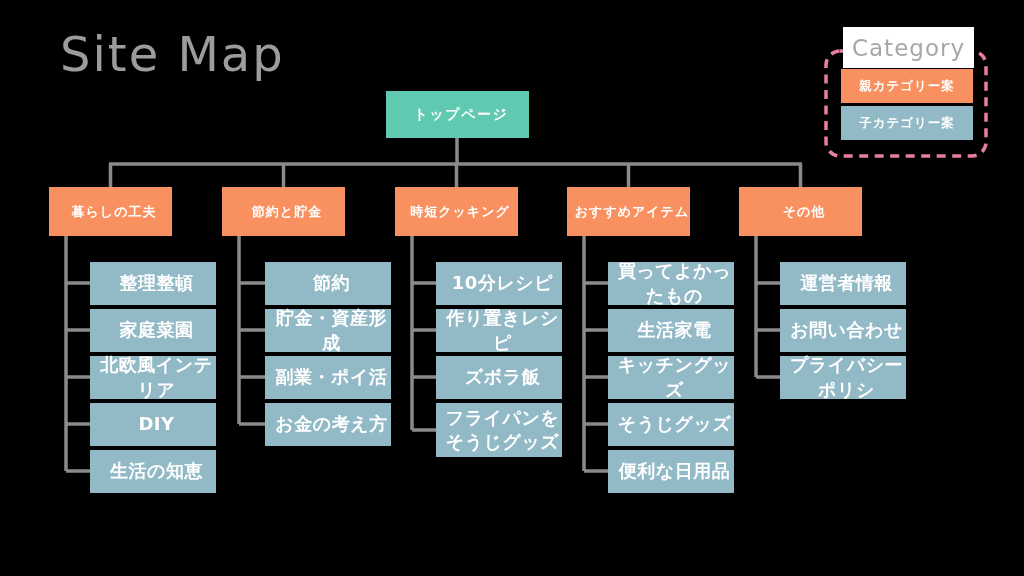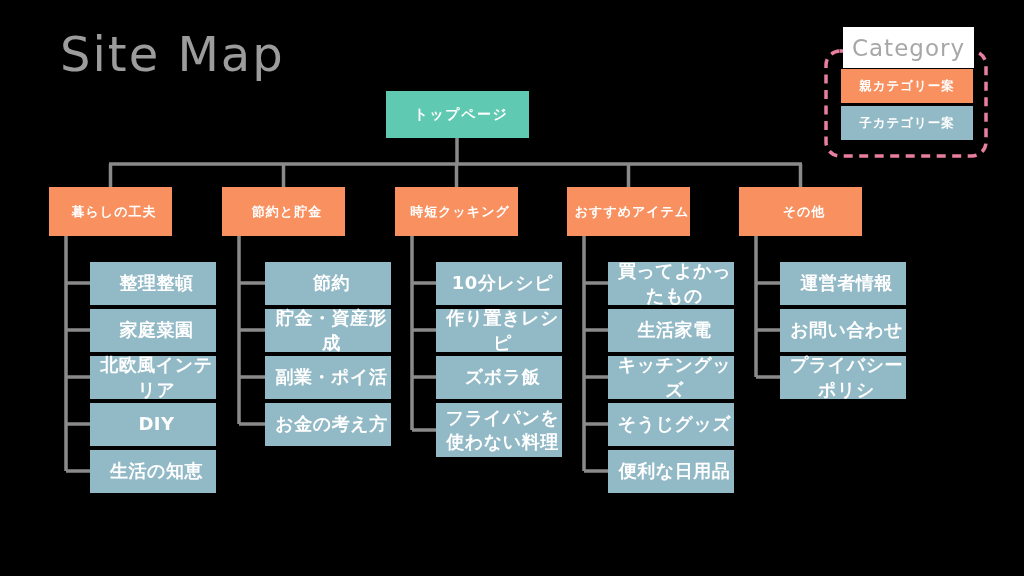--- a/index.html
+++ b/index.html
@@ -134,21 +134,21 @@
 
   <div class="box cbox" style="left:90px;top:450px">生活の知恵</div>
   <div class="box cbox" style="left:265px;top:309px">貯金・資産形成</div>
   <div class="box cbox" style="left:265px;top:356px">副業・ポイ活</div>
   <div class="box cbox" style="left:265px;top:403px">お金の考え方</div>
 
   <div class="box cbox" style="left:436px;top:262px">10分レシピ</div>
   <div class="box cbox" style="left:436px;top:309px">作り置きレシピ</div>
   <div class="box cbox" style="left:436px;top:356px">ズボラ飯</div>
   <div class="box cbox" style="left:436px;top:403px;height:54px">フライパンを
-使わない料理</div>
+そうじグッズ</div>
 
   <div class="box cbox" style="left:608px;top:262px">買ってよかったもの</div>
   <div class="box cbox" style="left:608px;top:309px">生活家電</div>
   <div class="box cbox" style="left:608px;top:356px">キッチングッズ</div>
   <div class="box cbox" style="left:608px;top:403px">そうじグッズ</div>
   <div class="box cbox" style="left:608px;top:450px">便利な日用品</div>
 
   <div class="box cbox" style="left:780px;top:262px">運営者情報</div>
   <div class="box cbox" style="left:780px;top:309px">お問い合わせ</div>
   <div class="box cbox" style="left:780px;top:356px">プライバシーポリシ</div>

